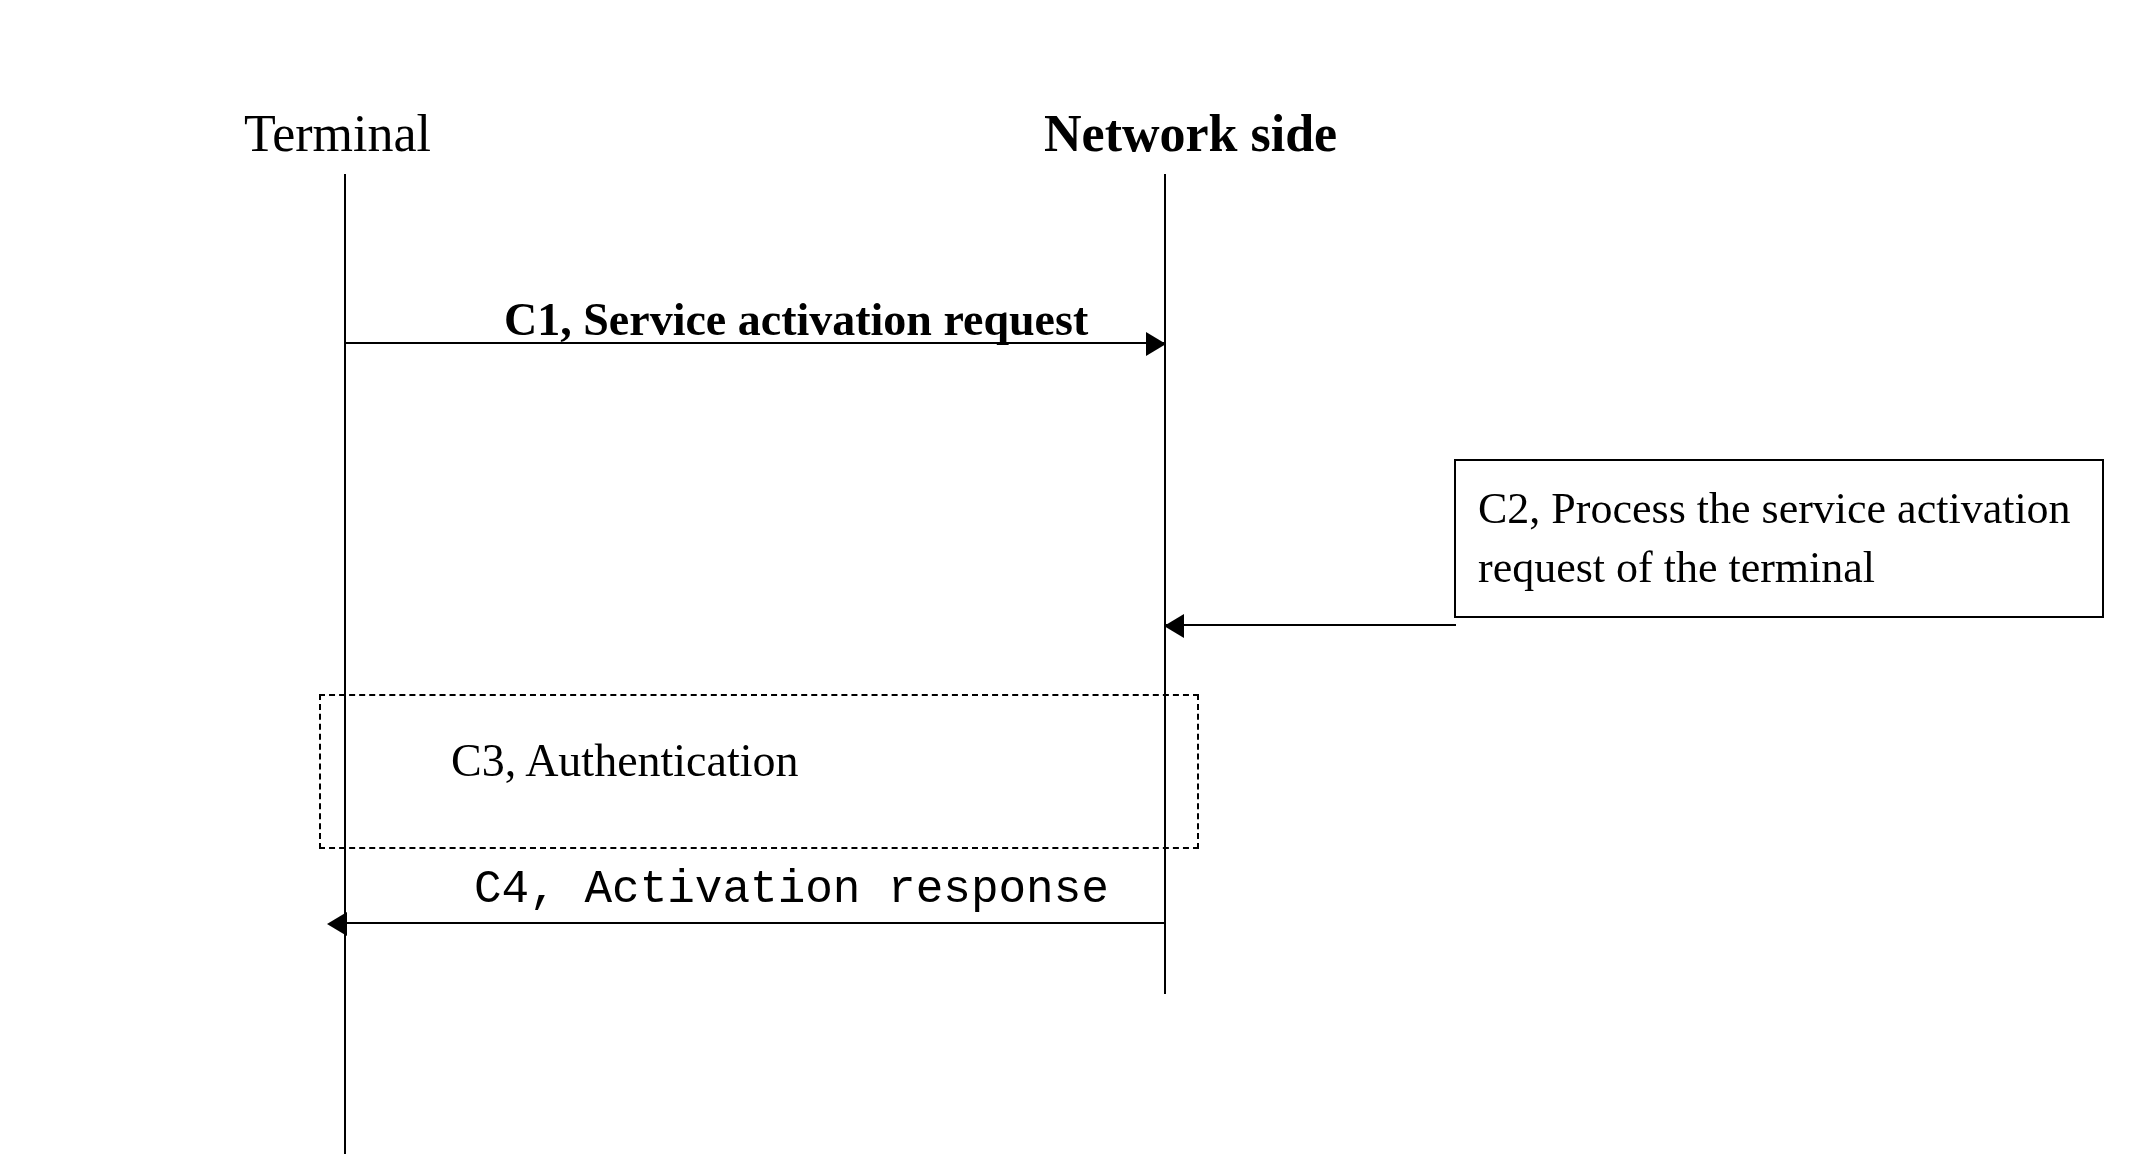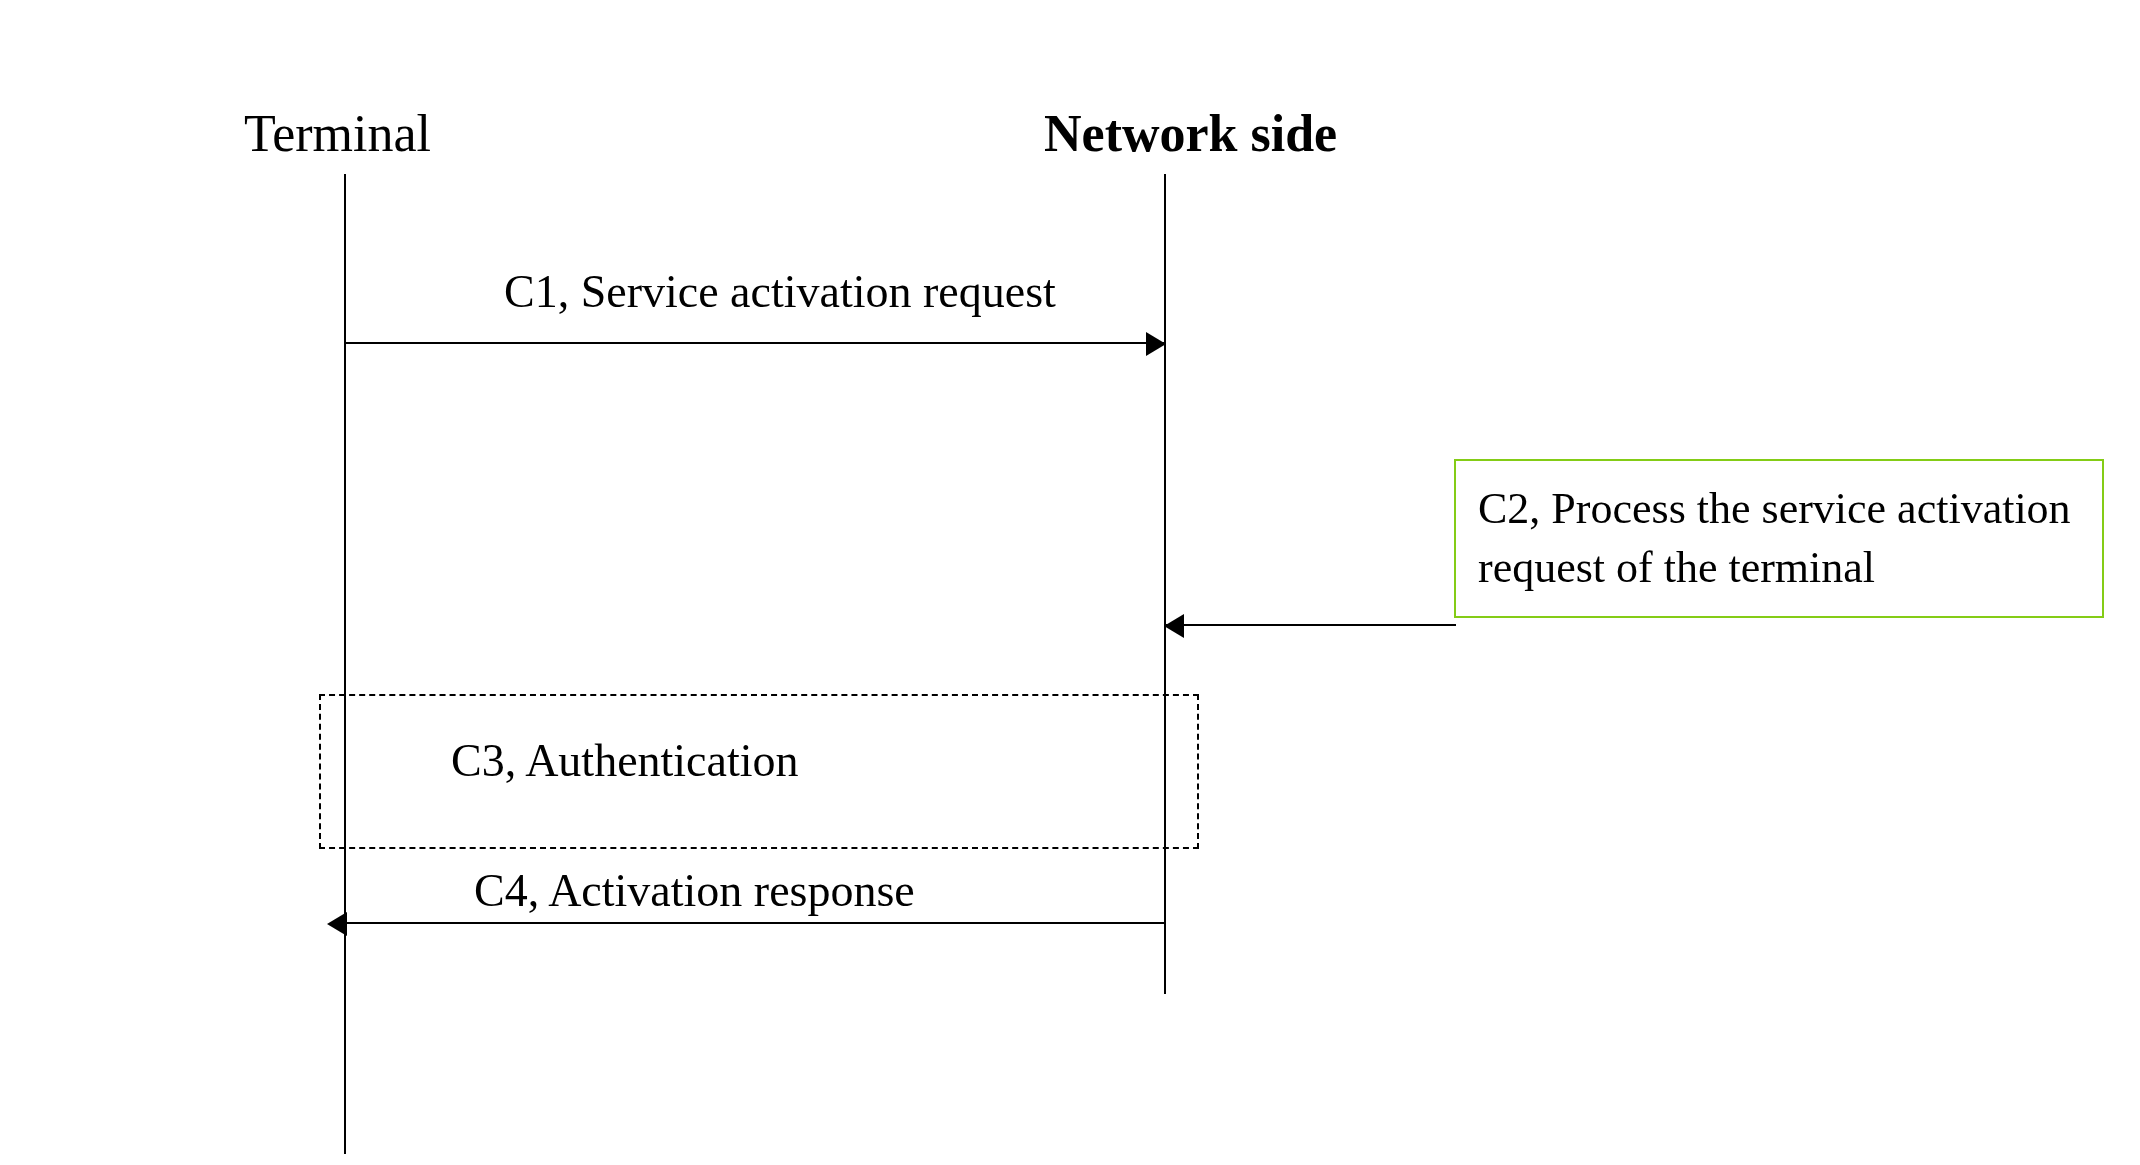--- a/index.html
+++ b/index.html
@@ -71,33 +71,34 @@
       left: 1082px;
       width: 0;
       height: 0;
       border-top: 12px solid transparent;
       border-bottom: 12px solid transparent;
       border-left: 20px solid #000;
     }
 
     .label-c1 {
       position: absolute;
-      top: 201px;
+      top: 229px;
       left: 440px;
       font-size: 46px;
+      font-weight: bold;
     }
 
     
     .box-c2 {
       position: absolute;
       top: 395px;
       left: 1390px;
       width: 650px;
       padding: 18px 22px;
-      border: 2px solid #84cc16;
+      border: 2px solid #000000;
       font-size: 44px;
       line-height: 1.35;
       text-align: left;
     }
 
     
     .arrow-c2-line {
       position: absolute;
       top: 560px;
       left: 1102px;
@@ -153,20 +154,21 @@
       border-top: 12px solid transparent;
       border-bottom: 12px solid transparent;
       border-right: 20px solid #000;
     }
 
     .label-c4 {
       position: absolute;
       top: 800px;
       left: 410px;
       font-size: 46px;
+      font-family: Liberation Mono, monospace;
     }
   </style>
 </head>
 <body>
 
 <div class="diagram-container">
 
   <div class="label-terminal">Terminal</div>
 
   <div class="label-network">Network side</div>

